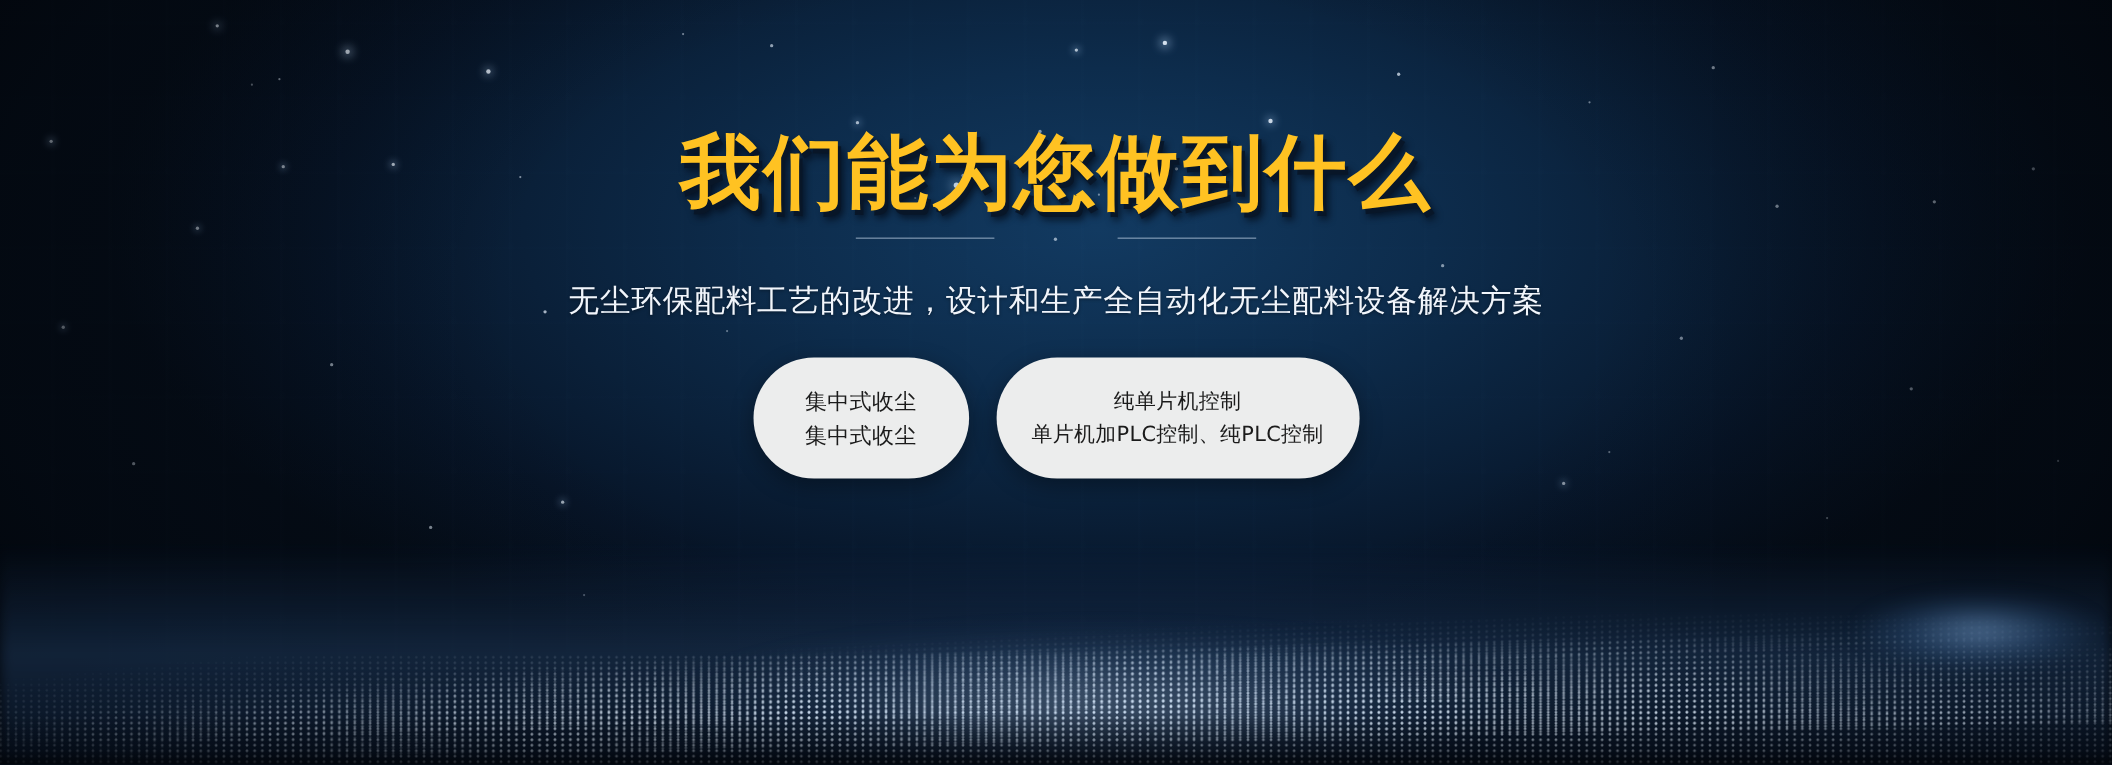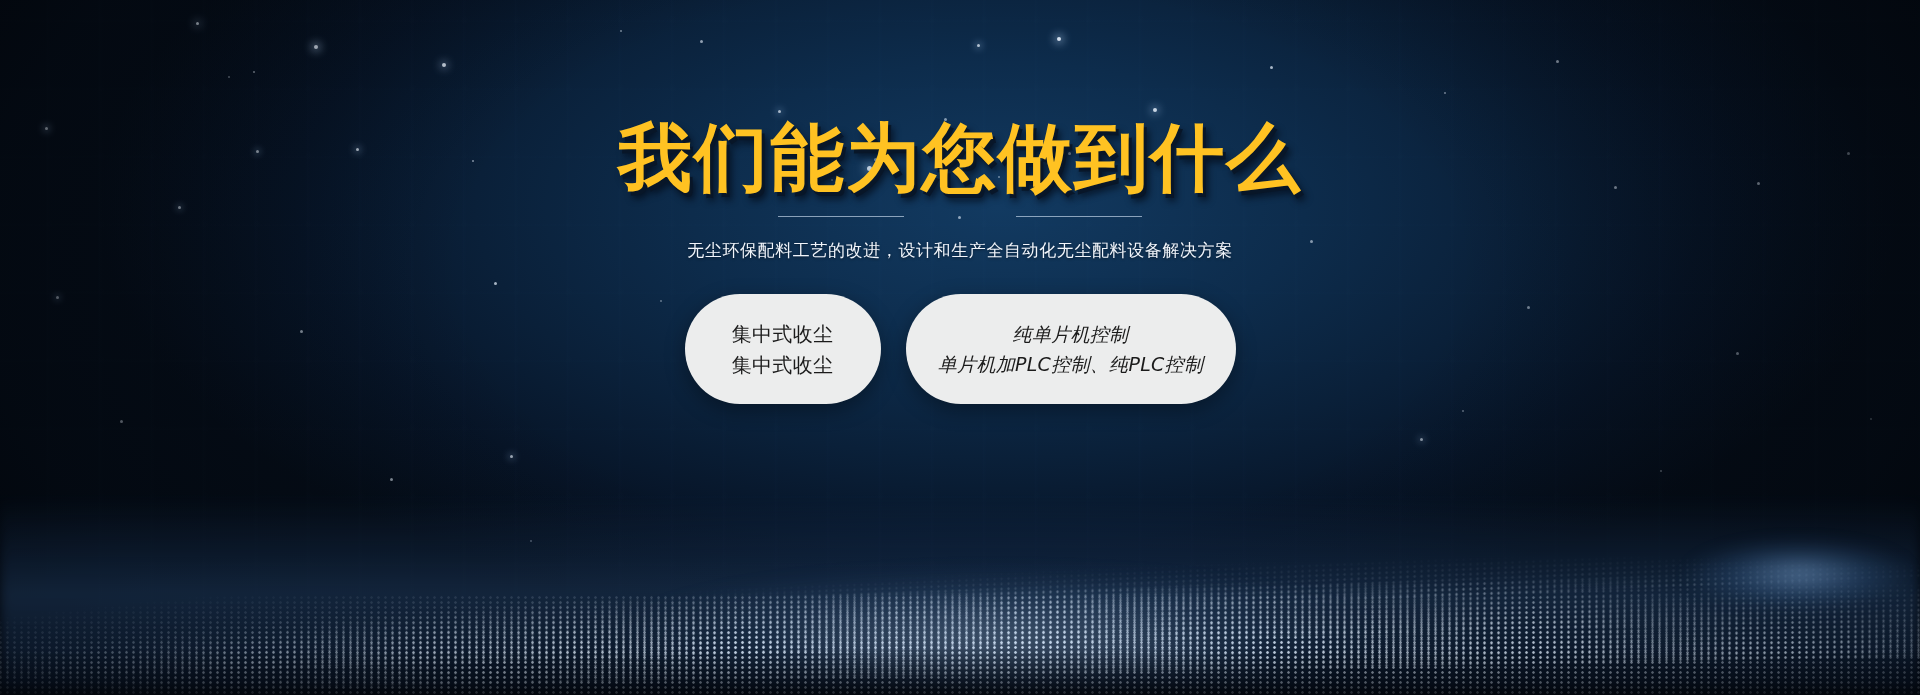--- a/index.html
+++ b/index.html
@@ -142,23 +142,23 @@
   .brand {
     font-family:"Liberation Serif", "DejaVu Serif", serif;
     font-size:33px;
     letter-spacing:2.5px;
     color:#f3f7fc;
     line-height:1;
     white-space:nowrap;
   }
 
   .tagline {
-    margin-top:22px;
+    margin-top:38px;
     font-family:"DejaVu Sans", "Liberation Sans", sans-serif;
-    font-size:17px;
+    font-size:28px;
     letter-spacing:.6px;
     color:#f1f5fb;
     white-space:nowrap;
     text-shadow:0 1px 3px rgba(0,0,0,.45);
   }
 
   .cards {
     margin-top:32px;
     display:flex; align-items:center; 
     gap:25px;
@@ -175,21 +175,21 @@
   .card.c2 { width:210px; }
   .card.c3 { width:330px; }
   .card .line {
     font-family:"DejaVu Sans", "Liberation Sans", sans-serif;
     font-size:20px;
     color:#1b1b1b;
     line-height:1;
     white-space:nowrap;
     letter-spacing:.3px;
   }
-  .card.c3 .line { font-size:19px;font-style:italic; }
+  .card.c3 .line { font-size:19px; }
 </style>
 </head>
 <body>
 
 <div id="banner">
 
   <div class="bg-base"></div>
   <div class="bg-streaks"></div>
 
   <div class="stars">

